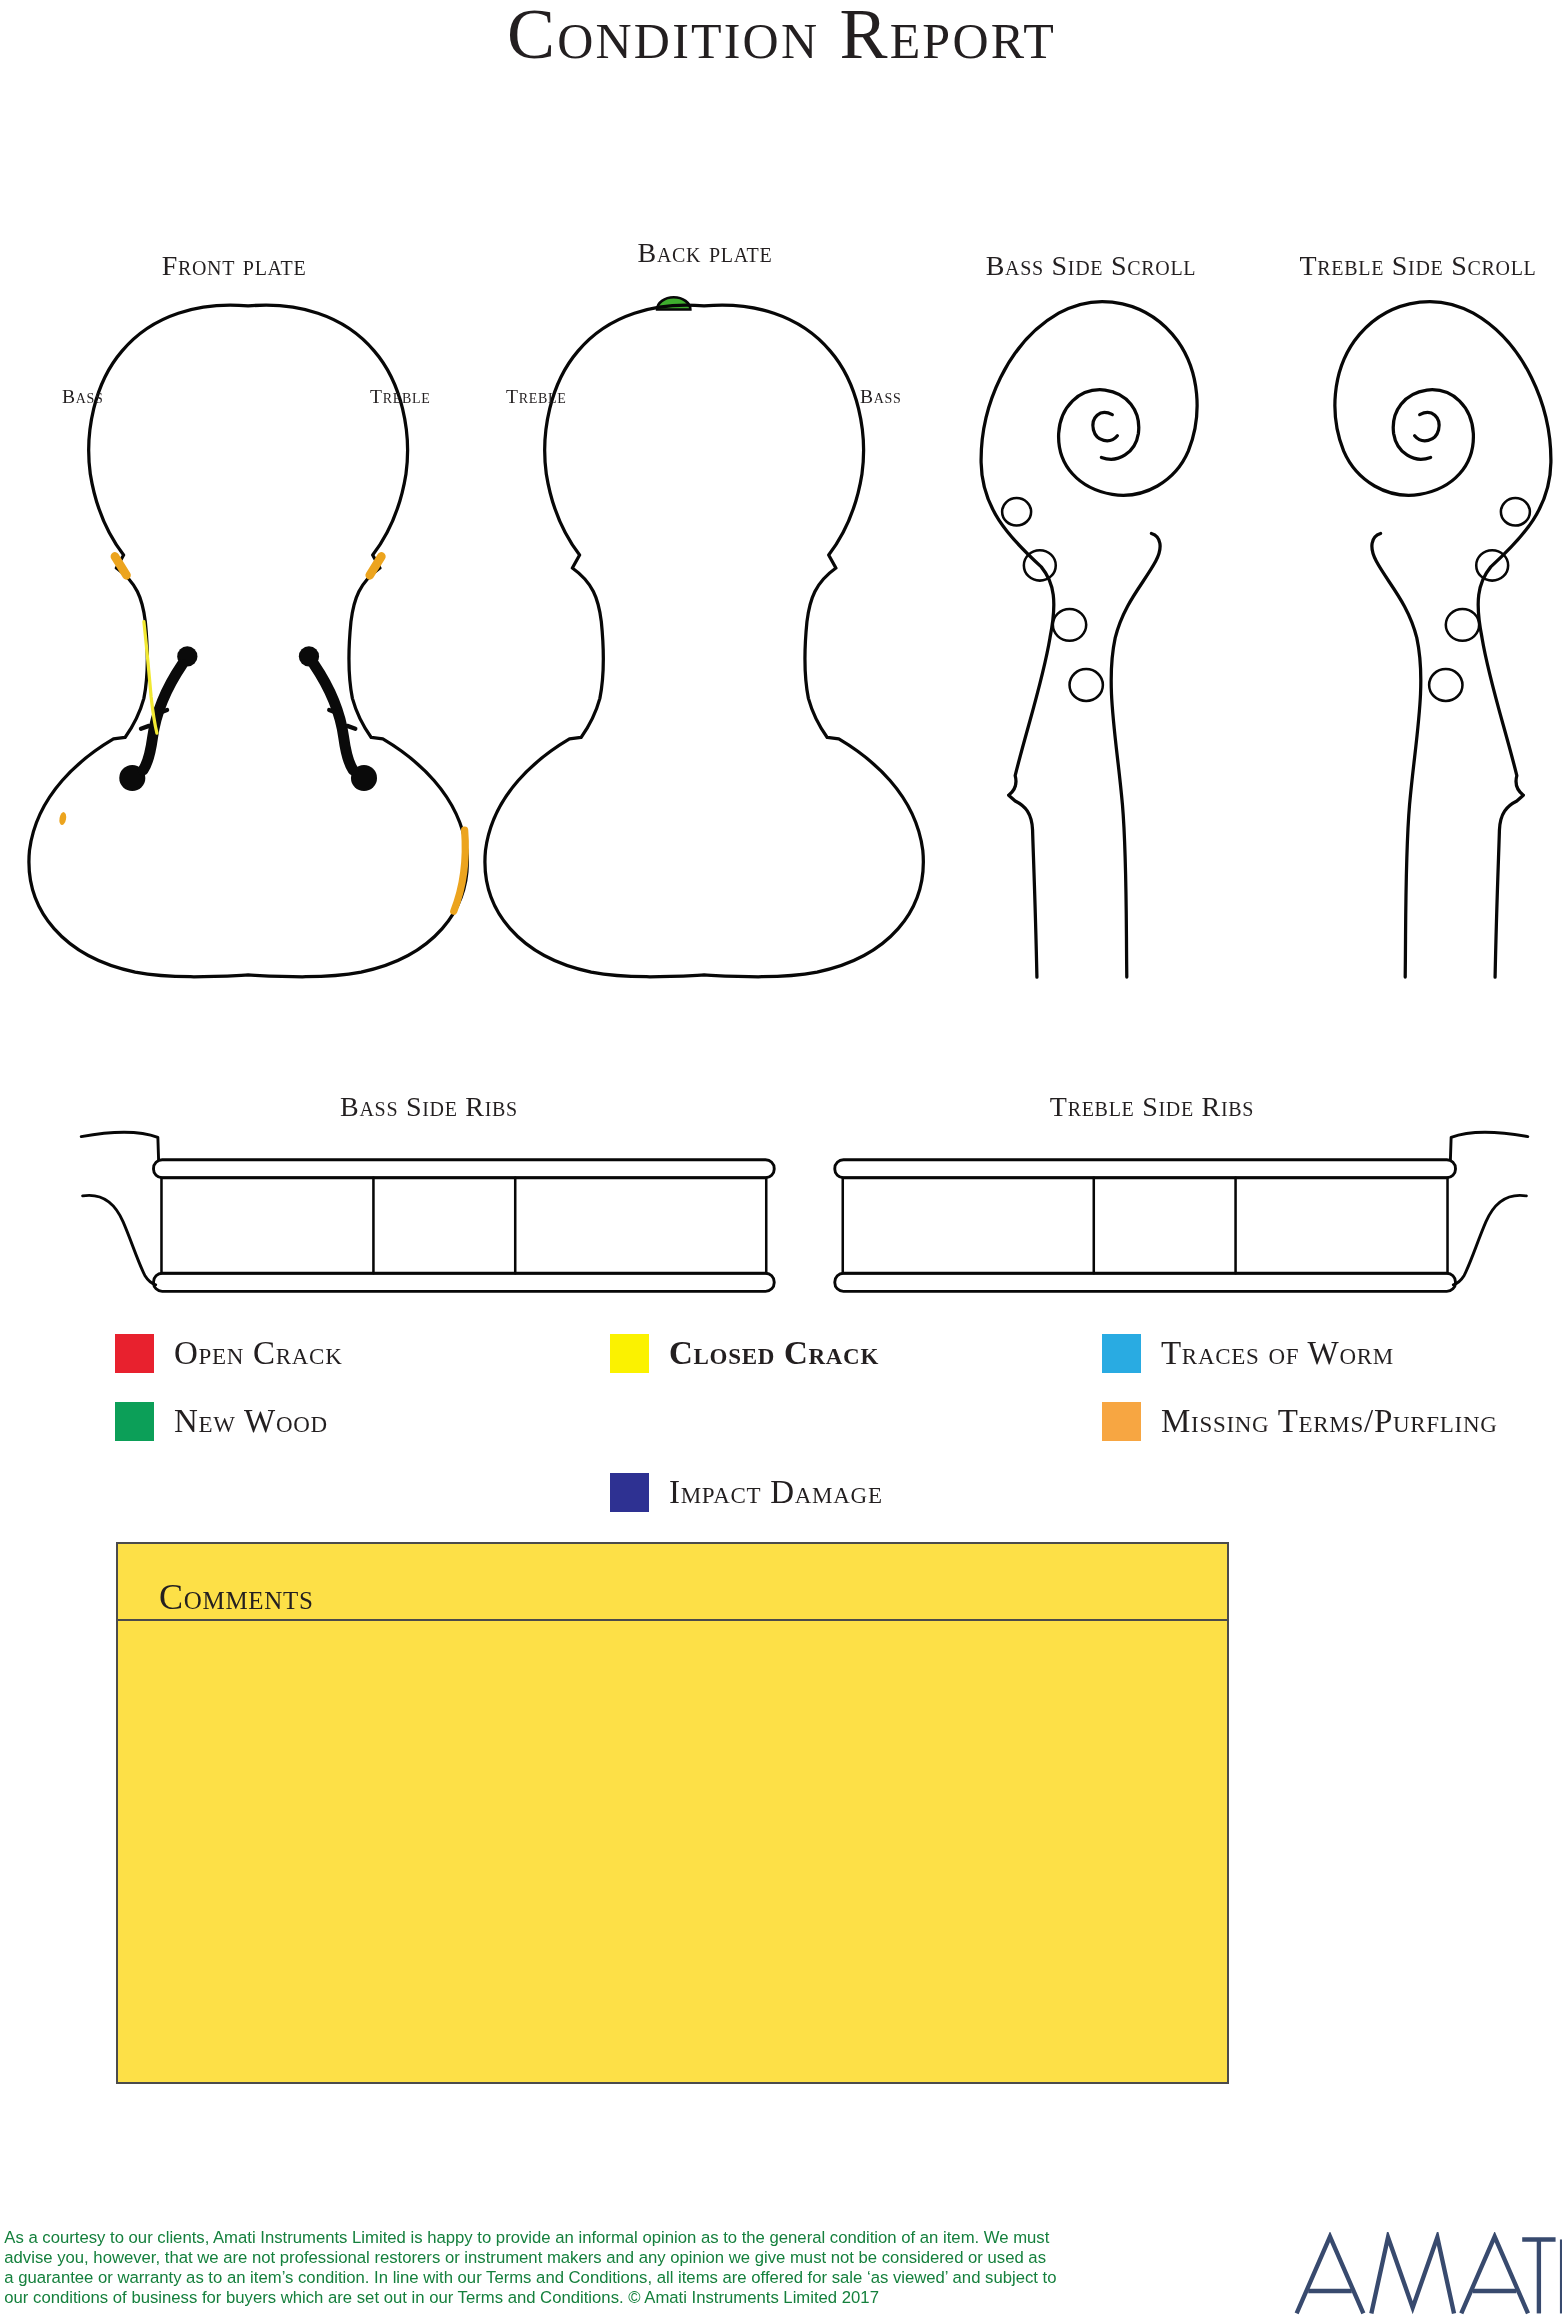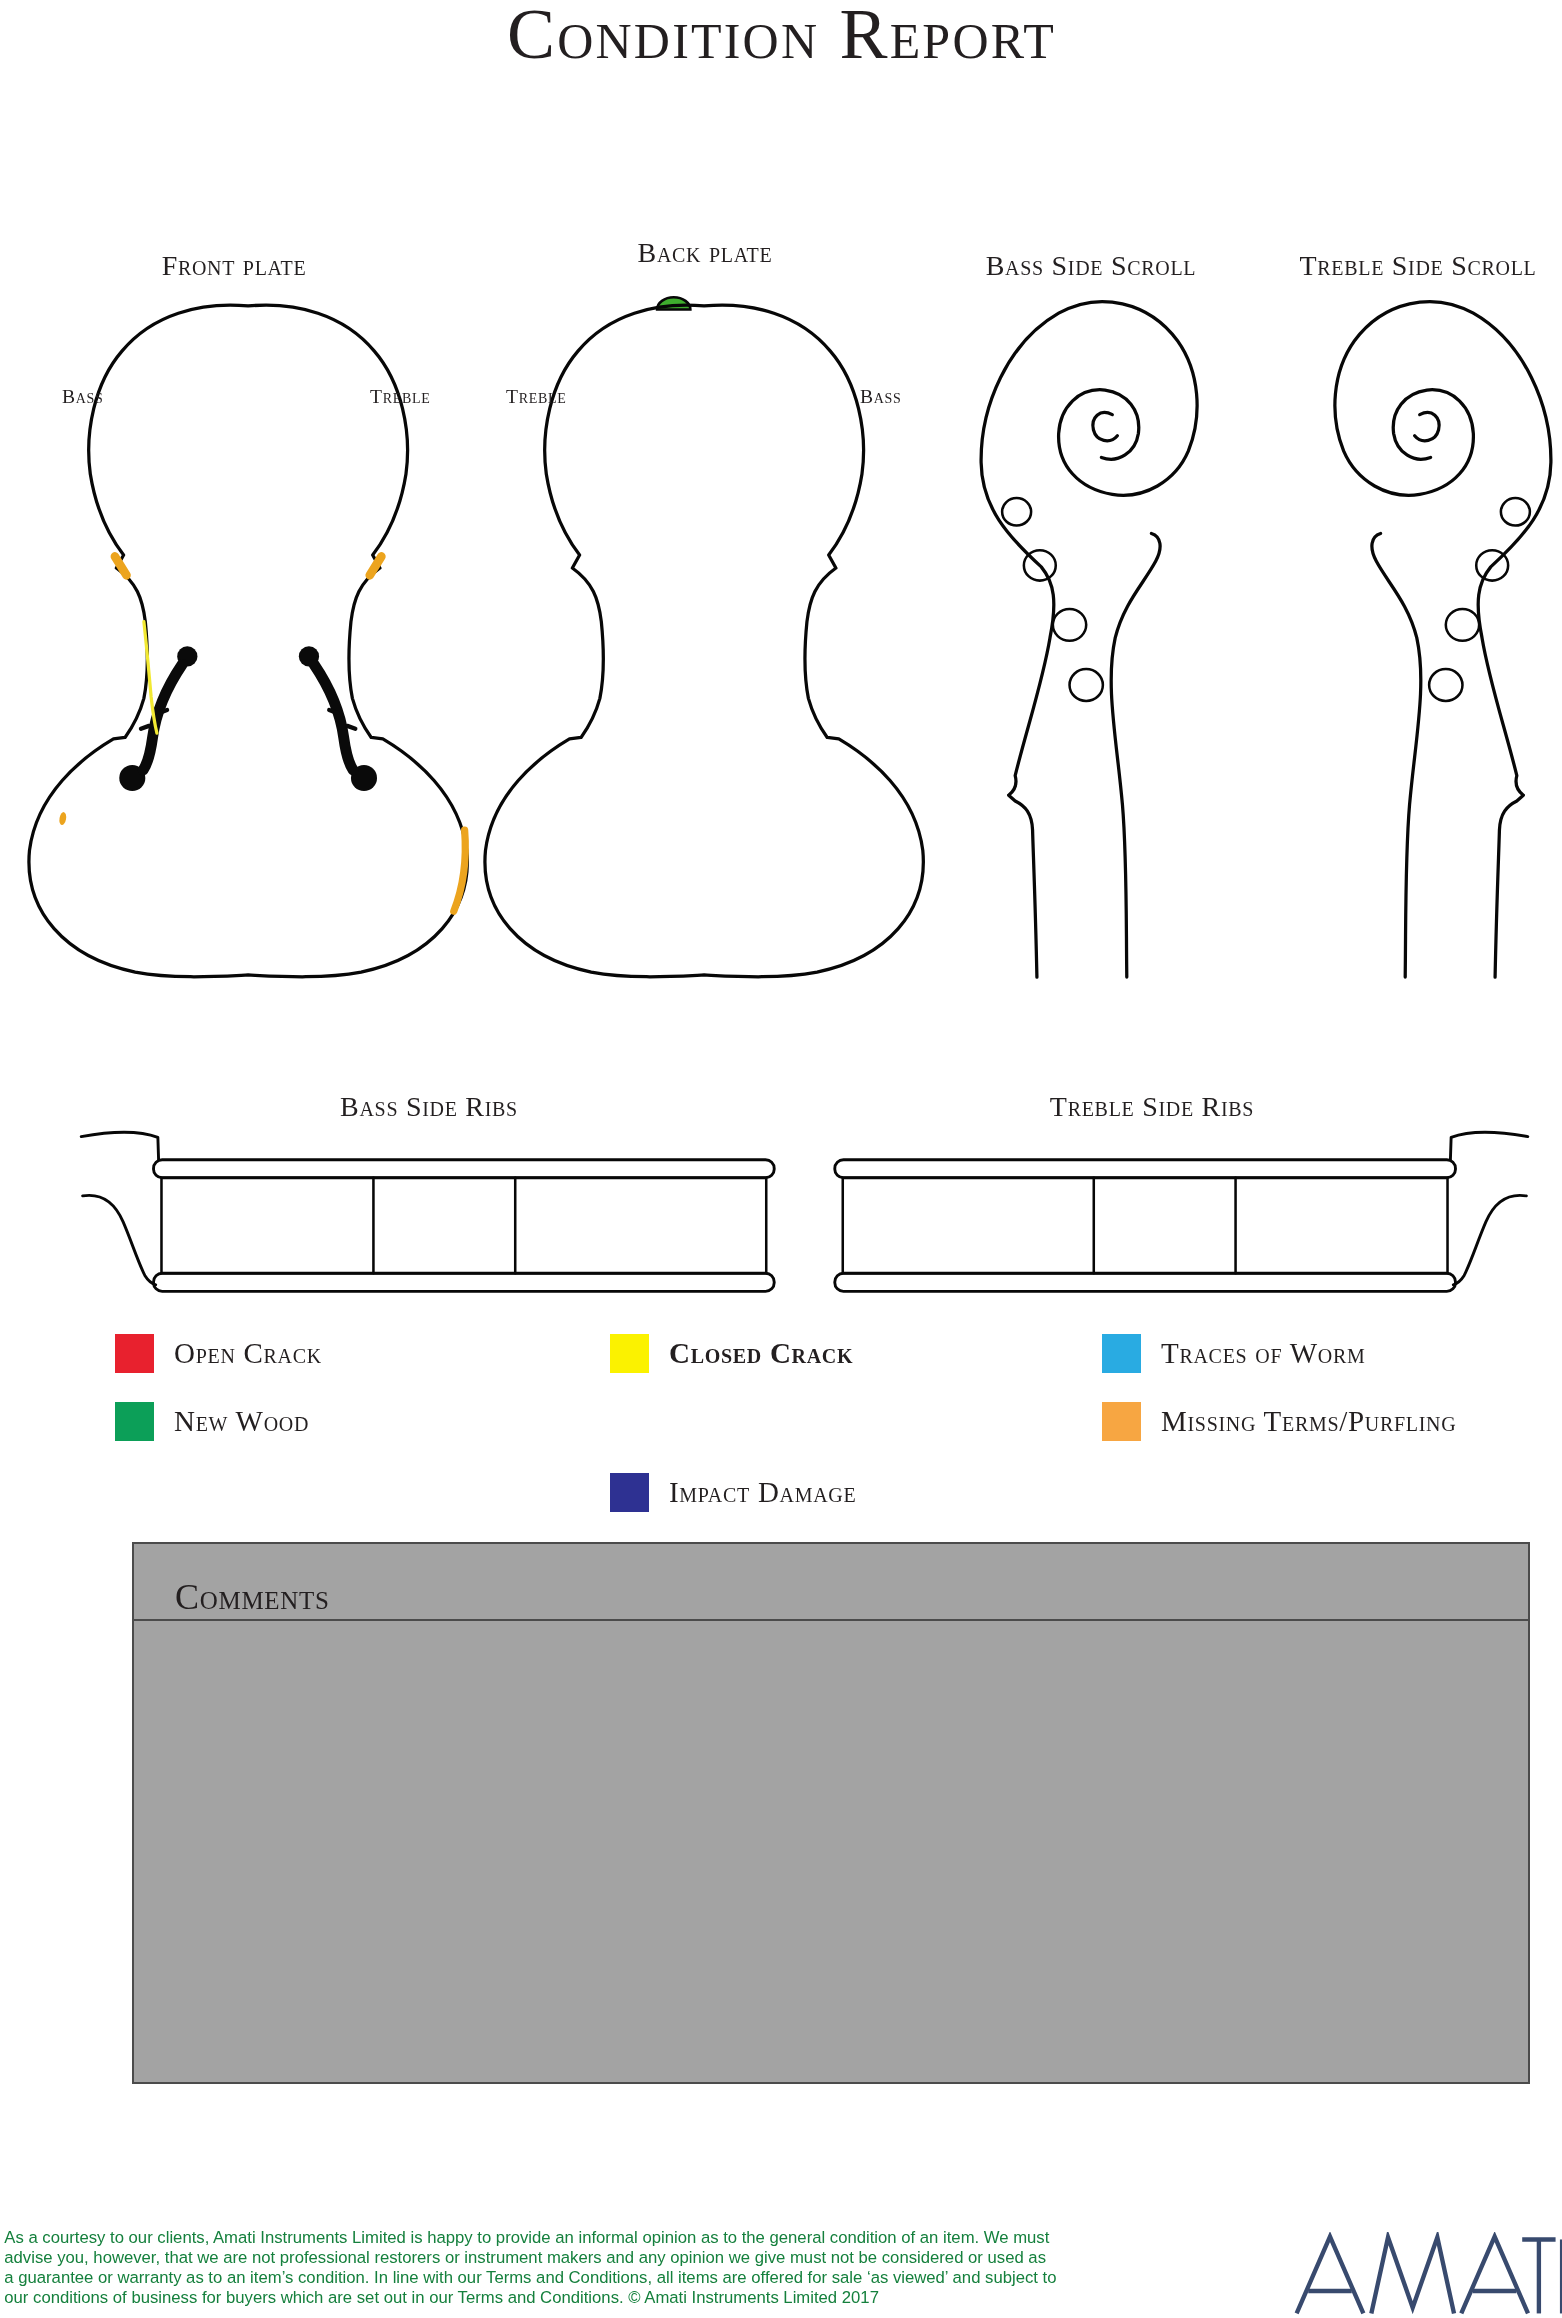--- a/index.html
+++ b/index.html
@@ -13,24 +13,24 @@
   .art{position:absolute;}
   .ln{fill:none;stroke:#070707;stroke-width:4.5;stroke-linecap:round;stroke-linejoin:round;}
   .thin{stroke-width:4;}
   .thinner{stroke-width:3.5;}
   .inkfill{fill:#0a0a0a;stroke:none;}
   .stem{fill:none;stroke:#0a0a0a;stroke-width:15;stroke-linecap:round;}
   .nick{fill:none;stroke:#0a0a0a;stroke-width:6;stroke-linecap:round;}
   .mark{fill:none;stroke-linecap:round;}
   .legend-item{position:absolute;display:flex;align-items:center;gap:20px;}
   .sw{display:inline-block;width:39px;height:39px;}
-  .llabel{font-variant:small-caps;font-size:29px;letter-spacing:0.7px;white-space:nowrap;}
+  .llabel{font-variant:small-caps;font-size:33px;letter-spacing:0.7px;white-space:nowrap;}
   .llabel.bold{font-weight:700;}
-  .comments{position:absolute;left:132px;top:1542px;width:1398px;height:542px;
-            border:2.2px solid #4b4b4b;box-sizing:border-box;background:#a3a3a3;}
+  .comments{position:absolute;left:116px;top:1542px;width:1113px;height:542px;
+            border:2.2px solid #4b4b4b;box-sizing:border-box;background:#fde047;}
   .comments-header{height:75px;border-bottom:2.9px solid #4b4b4b;padding-left:41px;
                    display:flex;align-items:flex-end;}
   .comments-header span{font-size:36px;letter-spacing:0.7px;line-height:1.0;padding-bottom:4.3px;}
   .comments-body{width:100%;height:449px;font-size:22px;padding:14.5px 41px;box-sizing:border-box;}
   .footer-text{position:absolute;left:4.3px;top:2228px;color:#15803d;
                font-family:"Liberation Sans", sans-serif;font-size:16.7px;line-height:20px;}
   .footer-text div{white-space:nowrap;}
   .logo{position:absolute;left:1293px;top:2232px;}
   .logo svg{display:block;}
   .logo-stroke{fill:none;stroke-width:6;stroke-linecap:butt;}

